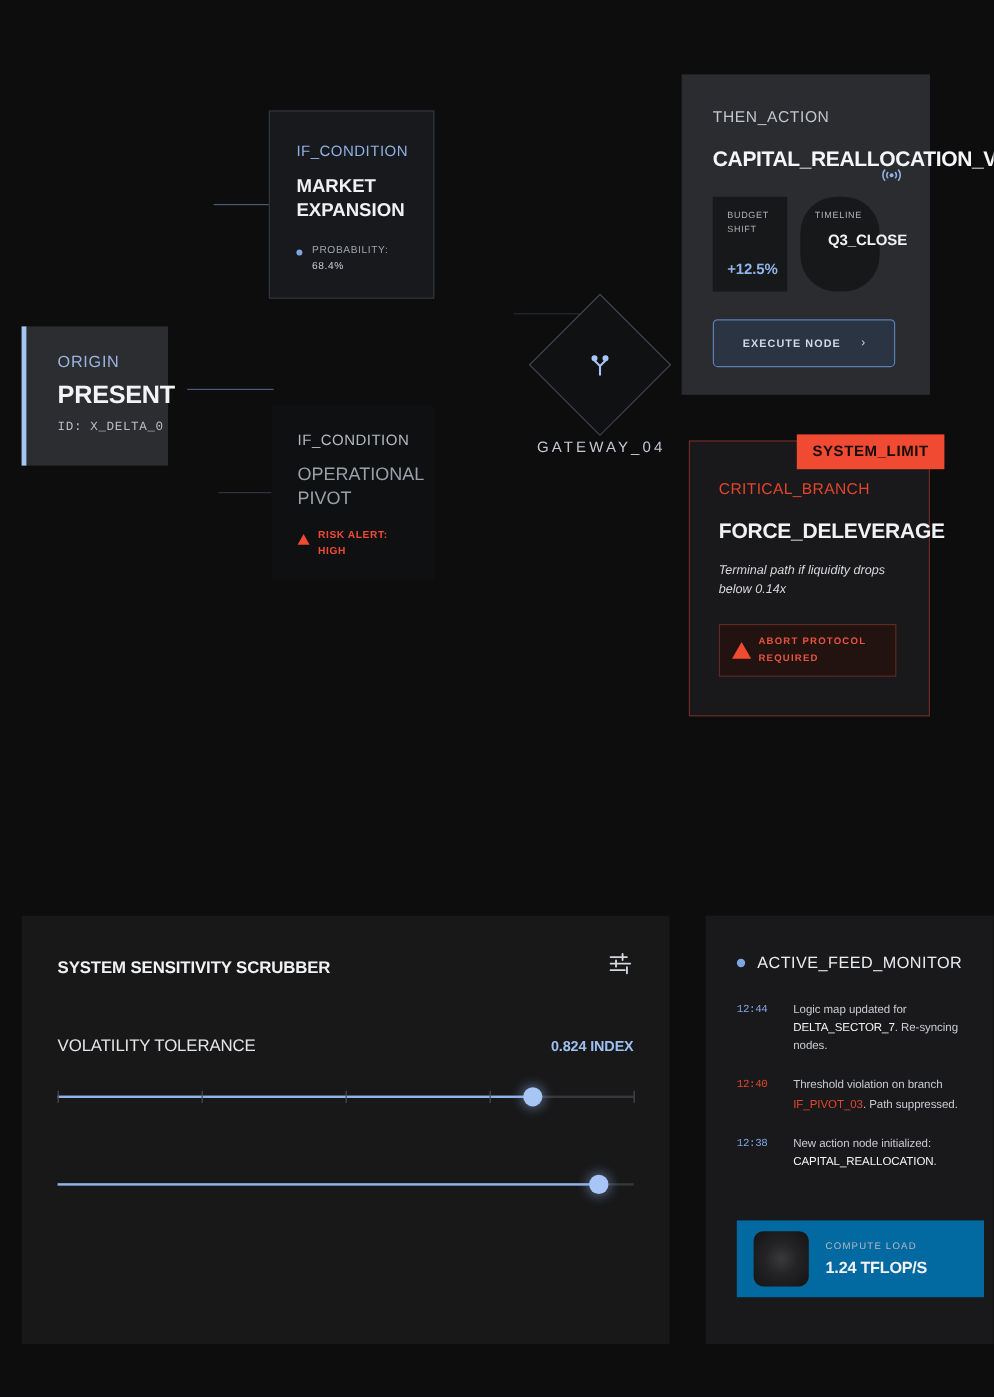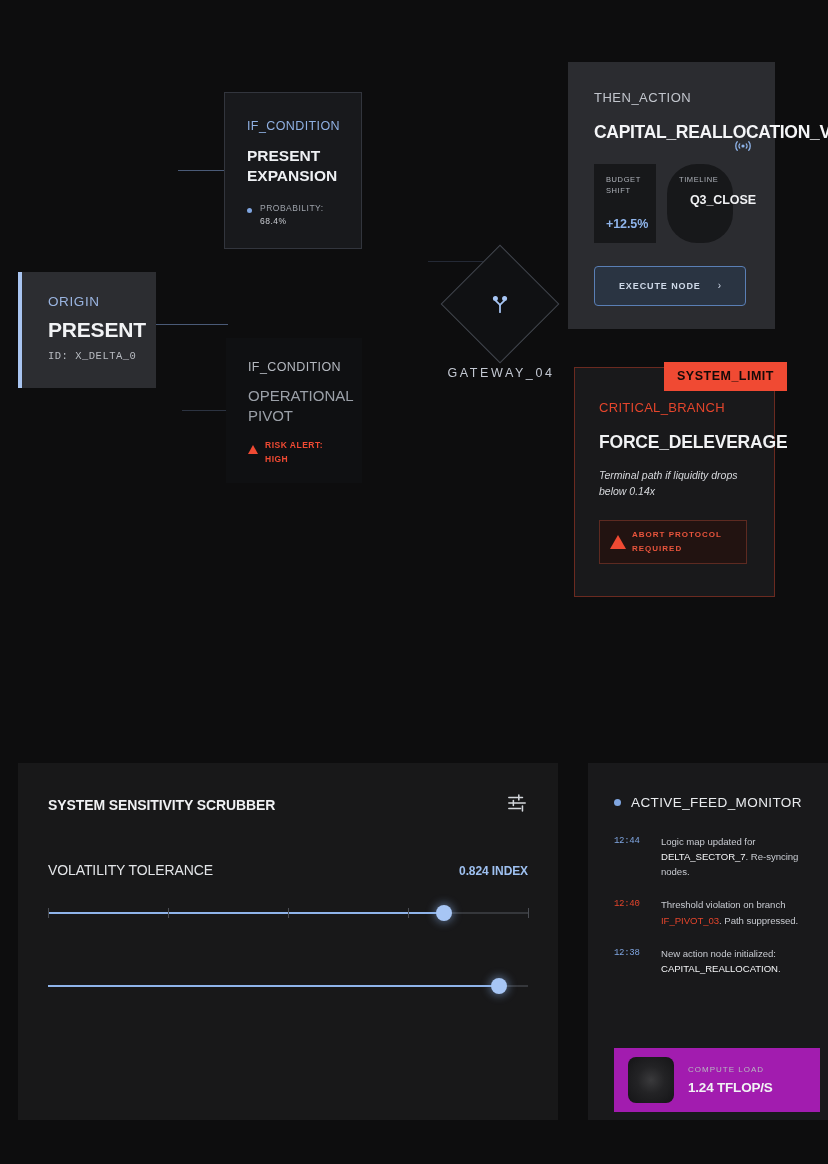--- a/index.html
+++ b/index.html
@@ -33,21 +33,21 @@
   
   .node {
     position: absolute;
     background: #141416;
     border: 1px solid #2b2d33;
   }
 
   
   #origin-node {
     left: 18px; top: 272px;
-    width: 138px; height: 116px;
+    width: 122px; height: 116px;
     background: #2c2d31;
     border: none;
     border-left: 4px solid #a8c4f0;
     padding: 22px 0 0 26px;
   }
   #origin-node .kicker {
     font-size: 13.5px;
     color: #9ab4e0;
     letter-spacing: .6px;
     margin-bottom: 9px;
@@ -317,23 +317,23 @@
   }
   .feed-time.alert { color: #e4452c; }
   .feed-body {
     font-size: 9.6px; color: #c7cad0; line-height: 1.58; letter-spacing: -.05px;
   }
   .feed-body b { color: #f2f3f5; font-weight: 400; }
   .feed-body b.alert { color: #e4452c; }
 
   #compute-widget {
     position: absolute;
-    left: 26px; bottom: 8px;
+    left: 26px; bottom: 39px;
     width: 206px; height: 64px;
-    background: #a21caf;
+    background: #0369a1;
     display: flex; align-items: center; gap: 14px;
     padding-left: 14px;
   }
   #compute-glow {
     width: 46px; height: 46px; border-radius: 8px; flex: none;
     background: radial-gradient(circle at 50% 50%, #3a3a3c 0%, #232325 42%, #141416 100%);
   }
   #compute-widget .cl {
     font-size: 8px; color: #b7bac0; letter-spacing: 1px; margin-bottom: 6px;
   }
@@ -352,21 +352,21 @@
   <div class="conn faint" style="left:428px; top:261px; width:58px;"></div>
 
   <div class="node" id="origin-node">
     <div class="kicker">ORIGIN</div>
     <div class="title">PRESENT</div>
     <div class="idline">ID: X_DELTA_0</div>
   </div>
 
   <div class="node" id="if-market">
     <div class="kicker">IF_CONDITION</div>
-    <div class="title">PRESENT EXPANSION</div>
+    <div class="title">MARKET EXPANSION</div>
     <div class="metric-row">
       <span class="metric-dot"></span>
       <span class="metric-text">
         <span class="lbl">PROBABILITY:</span>
         <span class="val">68.4%</span>
       </span>
     </div>
   </div>
 
   <div class="node" id="if-pivot">

